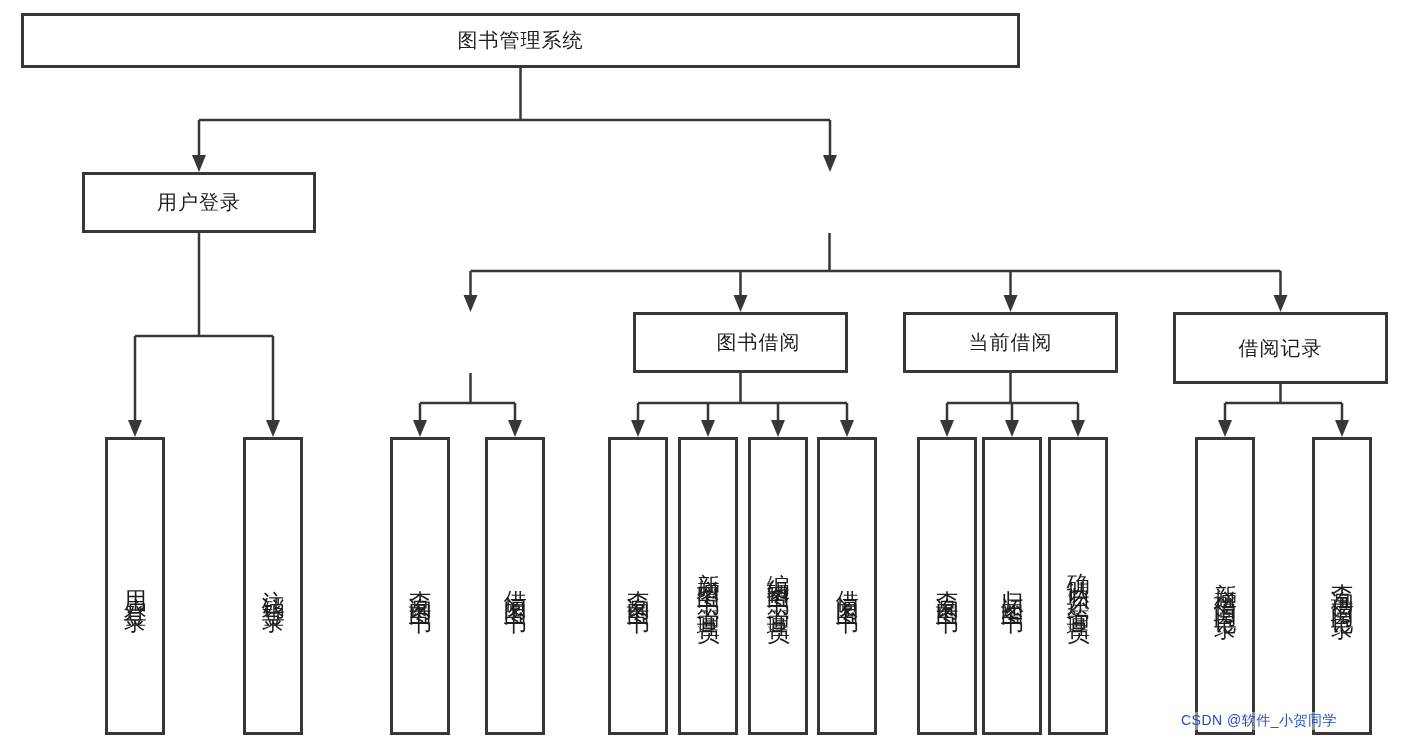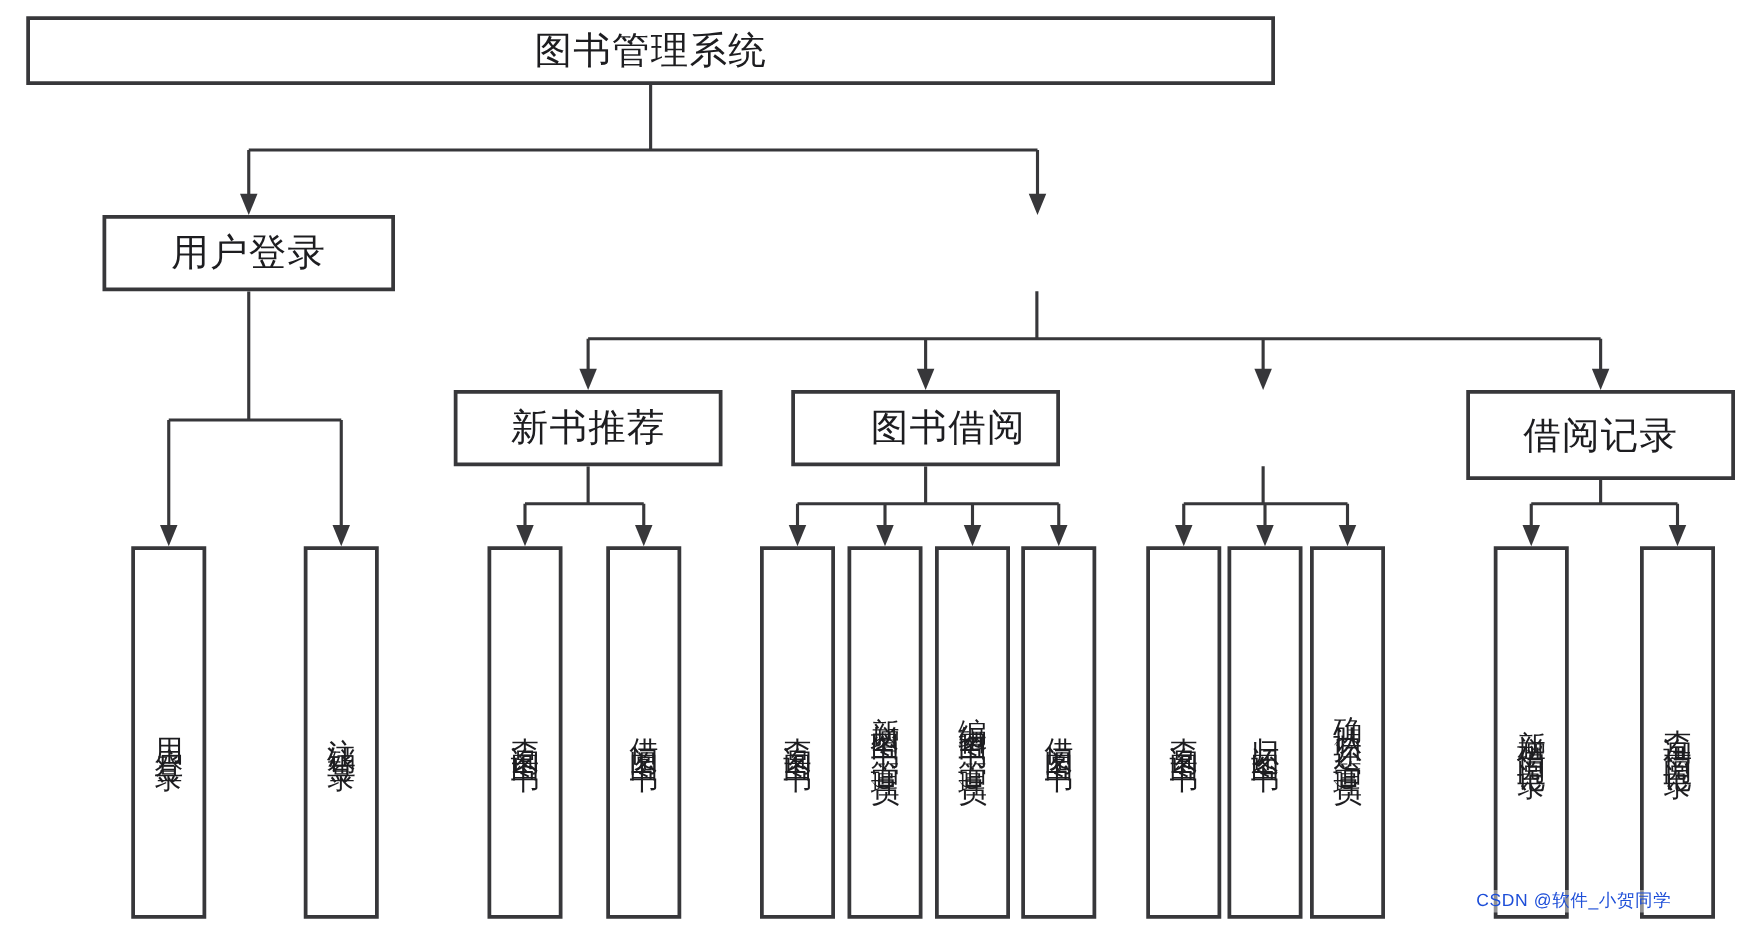--- a/index.html
+++ b/index.html
@@ -26,21 +26,21 @@
     box-sizing: border-box;
     background: #ffffff;
     border: 3px solid #37373a;
     display: flex;
     align-items: center;
     justify-content: center;
     color: #1d1d20;
     z-index: 1;
   }
   .h-label {
-    font-size: 30px;
+    font-size: 20px;
     letter-spacing: 1px;
     white-space: nowrap;
   }
   .leaf .v-label {
     writing-mode: vertical-rl;
     text-orientation: mixed;
     font-size: 23px;
     letter-spacing: 7px;
     line-height: 1.1;
     white-space: nowrap;
@@ -103,25 +103,25 @@
   </svg>
 
   <div class="node" style="left:21px; top:13px; width:999px; height:55px;">
     <span class="h-label">图书管理系统</span>
   </div>
 
   <div class="node" style="left:82px; top:172px; width:234px; height:61px;">
     <span class="h-label">用户登录</span>
   </div>
 
-  <div class="node" style="left:363px; top:312px; width:215px; height:61px;">
-    <span class="h-label">新书推荐</span>
-  </div>
   <div class="node" style="left:633px; top:312px; width:215px; height:61px;padding-left:36px;">
     <span class="h-label">图书借阅</span>
+  </div>
+  <div class="node" style="left:903px; top:312px; width:215px; height:61px;">
+    <span class="h-label">当前借阅</span>
   </div>
   <div class="node" style="left:1173px; top:312px; width:215px; height:72px;">
     <span class="h-label">借阅记录</span>
   </div>
 
   <div class="node leaf" style="left:105px; top:437px; width:60px; height:298px;">
     <span class="v-label">用户登录</span>
   </div>
   <div class="node leaf" style="left:243px; top:437px; width:60px; height:298px;">
     <span class="v-label">注销登录</span>

